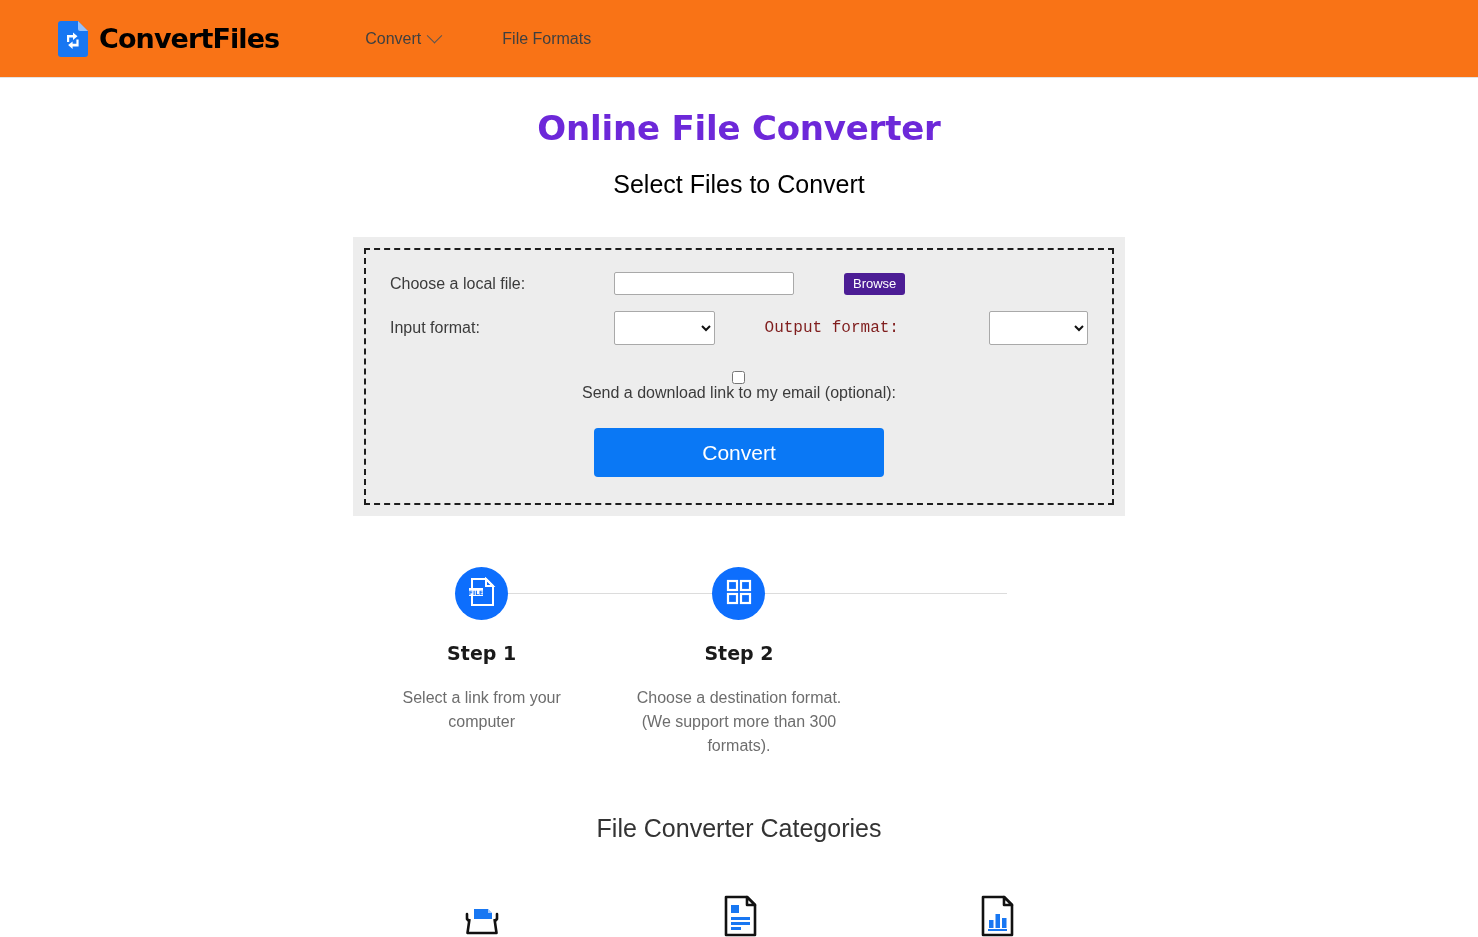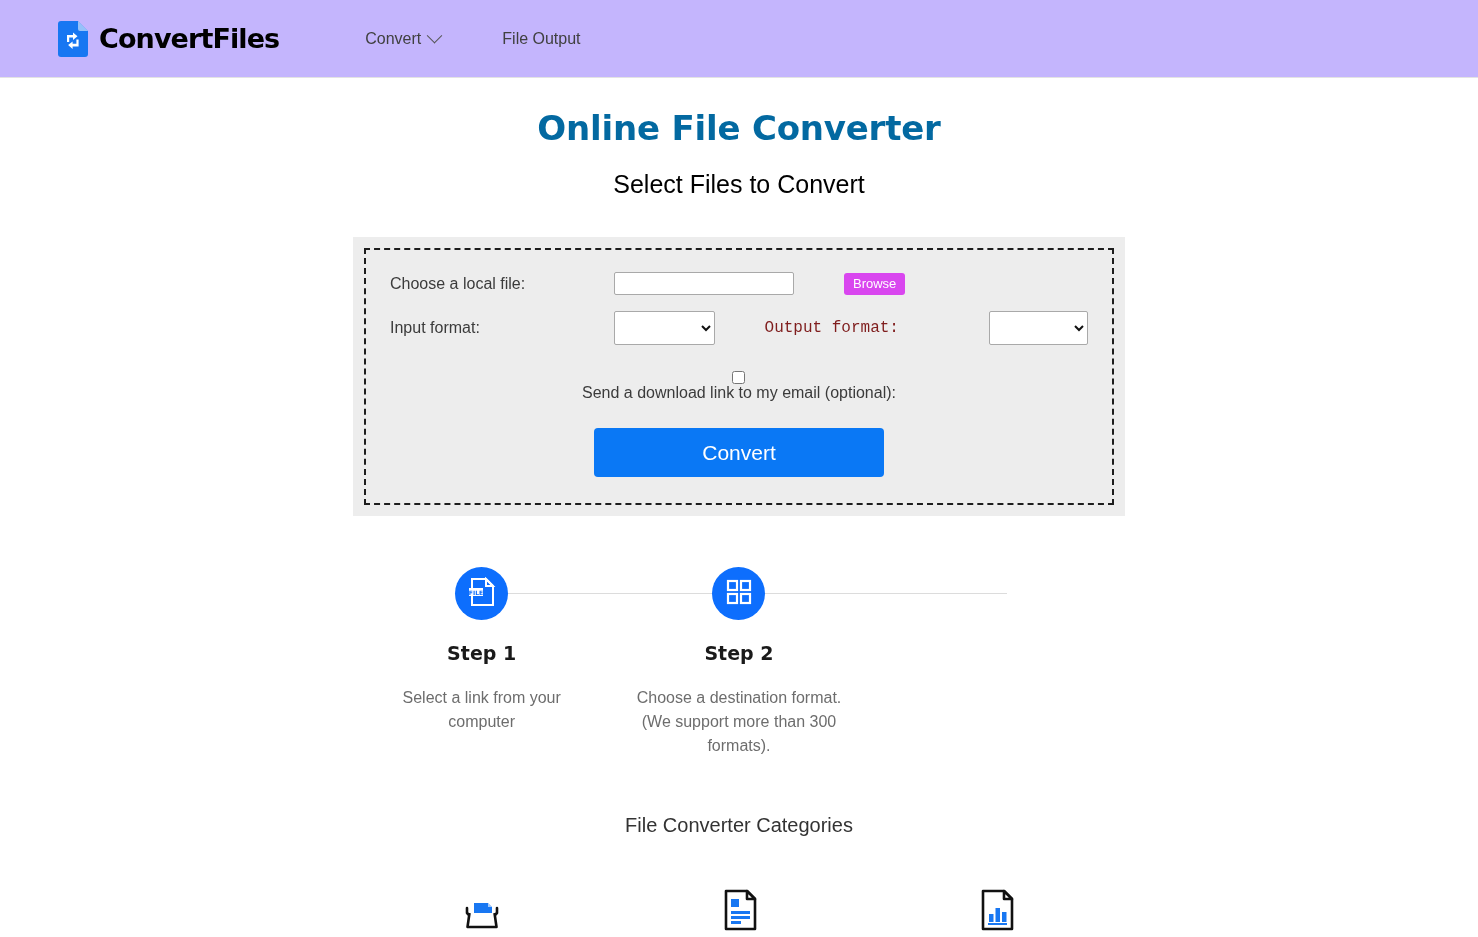--- a/index.html
+++ b/index.html
@@ -9,21 +9,21 @@
     width: 1478px; height: 937px;
     background: #ffffff;
     font-family: "Liberation Sans", sans-serif;
     overflow: hidden;
   }
 
   
   .header {
     position: relative;
     height: 78px;
-    background: #c4b5fd;
+    background: #f97316;
     border-bottom: 1px solid #e3e3e3;
     display: flex;
     align-items: center;
   }
   .brand {
     display: flex;
     align-items: center;
     margin-left: 58px;
     gap: 11px;
     text-decoration: none;
@@ -57,21 +57,21 @@
     transform: rotate(45deg) translate(-2px,-2px);
     display: inline-block;
   }
 
   
   .page { width: 1478px; }
   .h1 {
     text-align: center;
     font-size: 34px;
     font-weight: bold;
-    color: #0369a1;
+    color: #6d28d9;
     margin: 30px 0 0 0;
     letter-spacing: -0.2px;
     font-family: "DejaVu Sans", sans-serif;
   }
   .h2 {
     text-align: center;
     font-size: 25px;
     font-weight: normal;
     color: #000000;
     margin: 22px 0 0 0;
@@ -106,21 +106,21 @@
     background: #ffffff;
     border: 1px solid #a9a9a9;
     border-radius: 2px;
     font-size: 13px;
     padding: 0 4px;
     font-family: "Liberation Sans", sans-serif;
     color: #000;
   }
   .browse-btn {
     margin-left: 6px;
-    background: #d946ef;
+    background: #4c1d95;
     color: #ffffff;
     border: none;
     border-radius: 3px;
     font-size: 13px;
     height: 22px;
     padding: 0 9px;
     cursor: pointer;
     font-family: "Liberation Sans", sans-serif;
   }
   .sel {
@@ -217,21 +217,21 @@
     margin: 22px auto 0 auto;
     width: 215px;
     font-size: 16px;
     line-height: 24px;
     color: #6d6d6d;
   }
 
   
   .cat-title {
     text-align: center;
-    font-size: 20px;
+    font-size: 25px;
     color: #333333;
     font-weight: normal;
     margin: 56px 0 0 0;
   }
   .cats {
     width: 772px;
     margin: 45px auto 0 auto;
     display: flex;
   }
   .cat {
@@ -262,21 +262,21 @@
     </span>
     <span class="brand-name">ConvertFiles</span>
   </div>
 
   <div class="nav">
     <div class="nav-item">
       <span>Convert</span>
       <span class="chev"></span>
     </div>
     <div class="nav-item">
-      <span>File Output</span>
+      <span>File Formats</span>
     </div>
   </div>
 </div>
 
 <div class="page">
 
   <h1 class="h1">Online File Converter</h1>
   <div class="h2">Select Files to Convert</div>
 
   <div class="converter-wrap">

